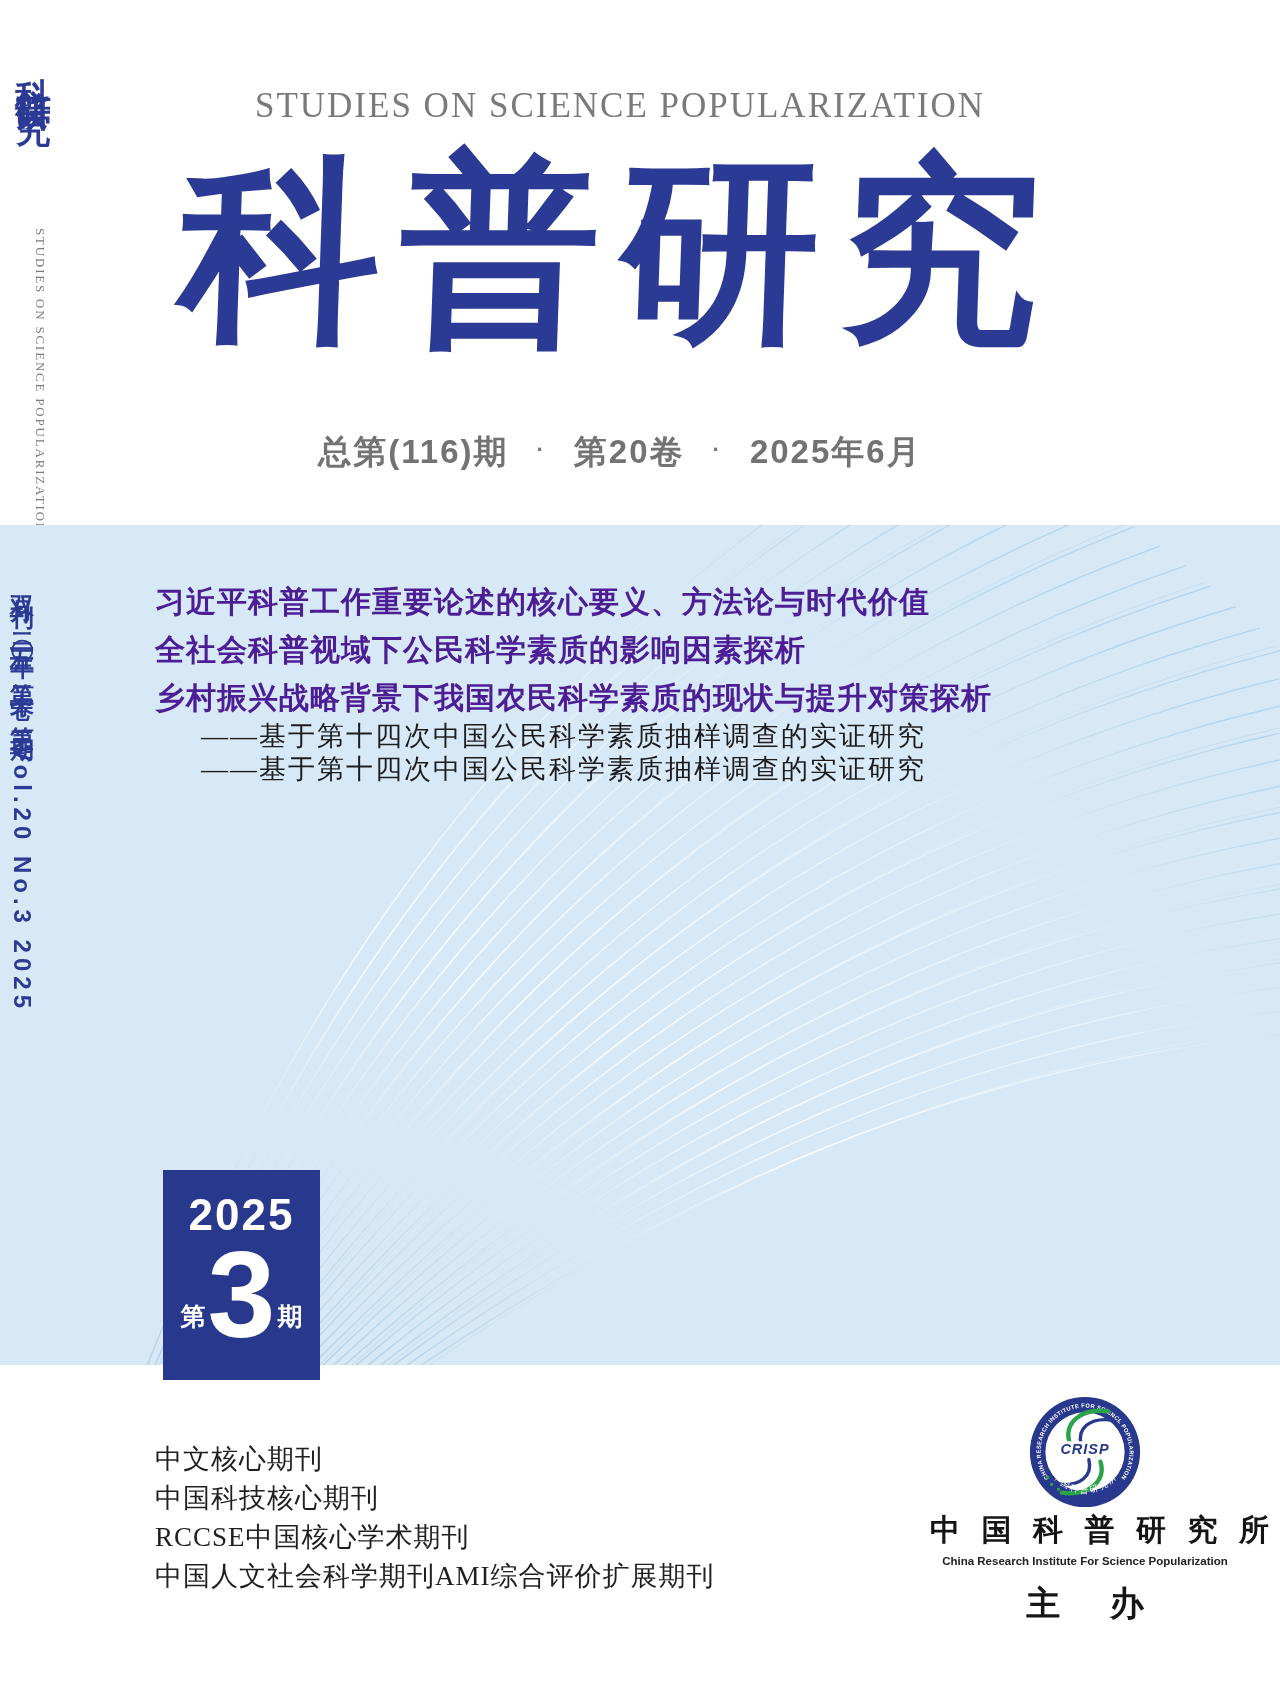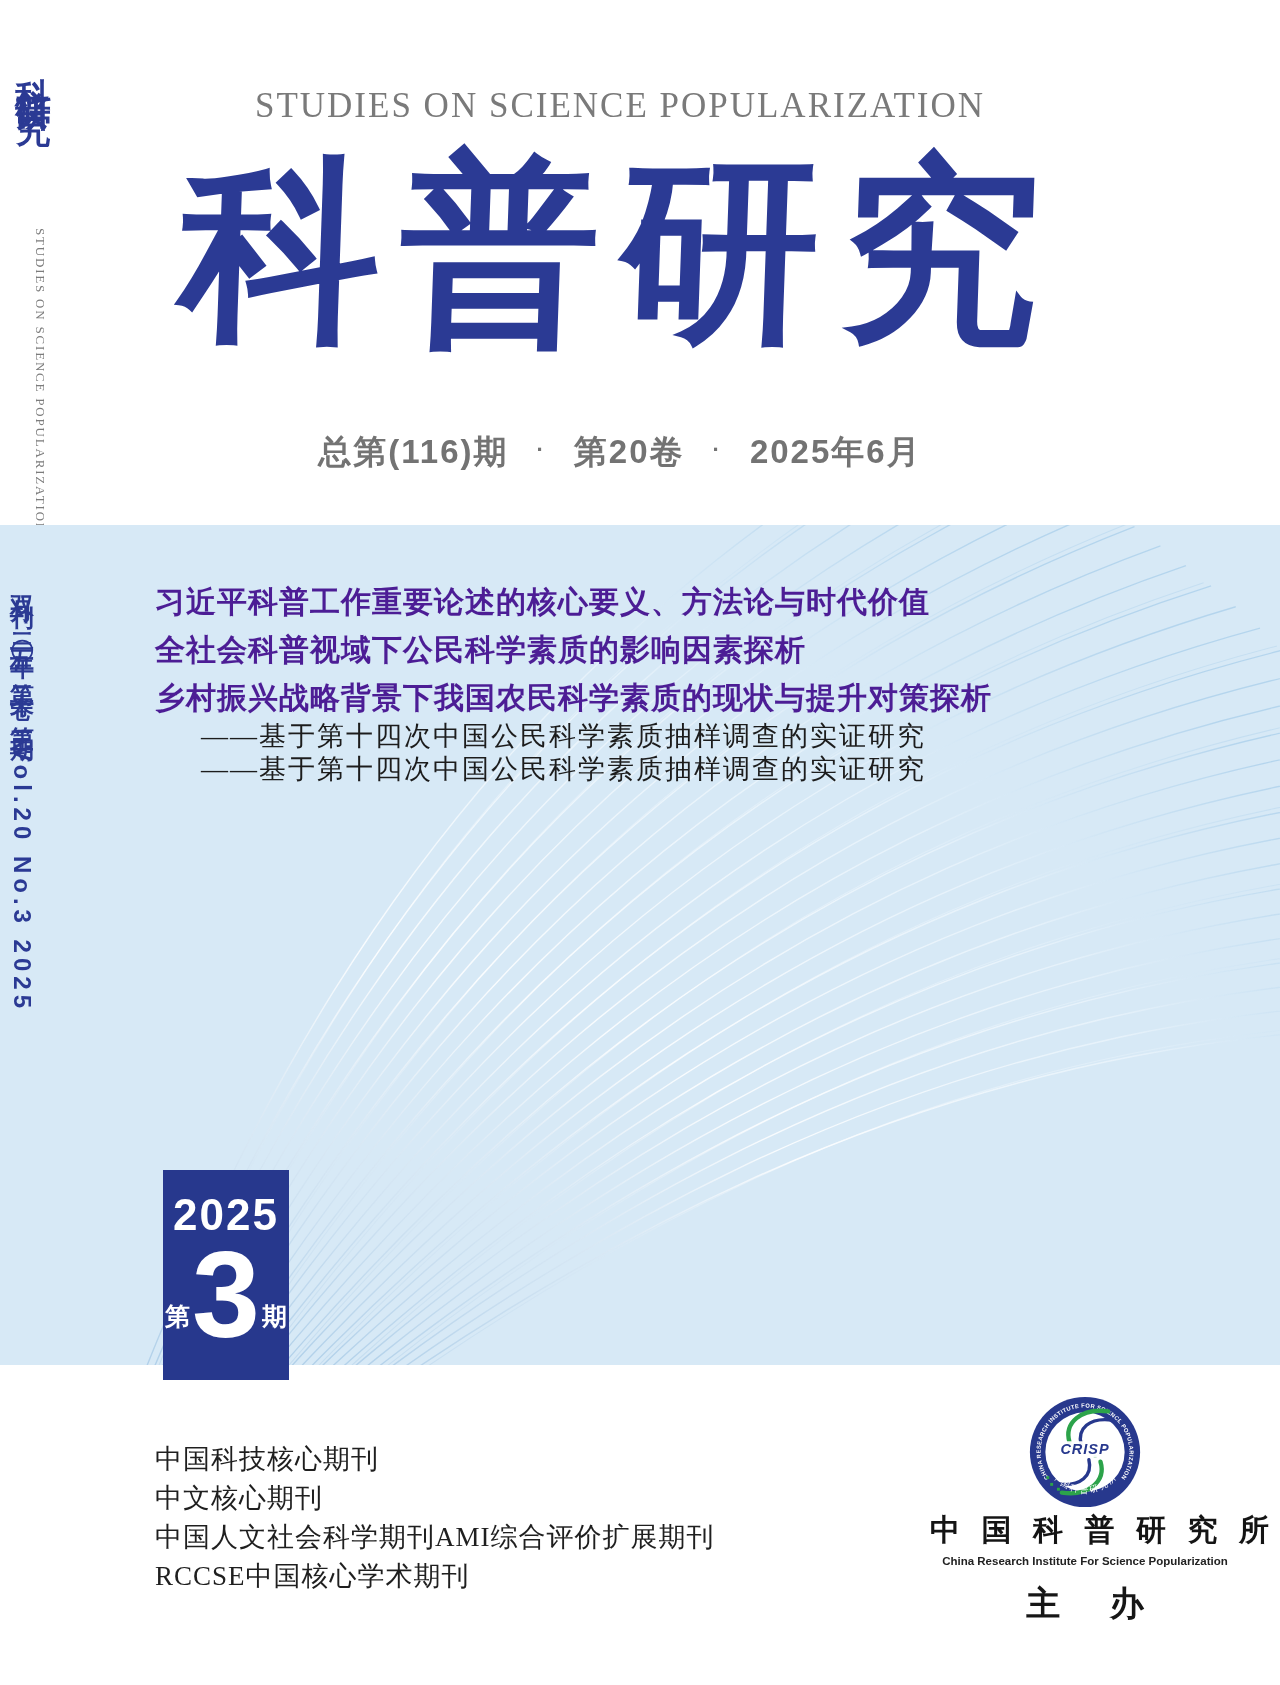--- a/index.html
+++ b/index.html
@@ -56,21 +56,21 @@
     font-size:30px;line-height:30px;font-weight:700;color:#4c1d95;
     margin:0 0 18px 0;letter-spacing:1px;white-space:nowrap;
   }
   .art-sub{
     font-family:"Liberation Serif","DejaVu Serif",serif;
     font-size:27px;line-height:27px;color:#1c1c1c;
     margin:-8px 0 14px 46px;letter-spacing:2px;white-space:nowrap;
   }
   
   .badge{
-    position:absolute;left:163px;top:1170px;width:126px;height:210px;
+    position:absolute;left:163px;top:1170px;width:157px;height:210px;
     background:#27388D;color:#ffffff;text-align:center;
   }
   .badge-year{font-size:44px;font-weight:700;letter-spacing:2px;margin-top:20px;}
   .badge-row{display:flex;align-items:flex-end;justify-content:center;margin-top:2px;}
   .badge-side{font-size:25px;font-weight:700;margin-bottom:16px;}
   .badge-num{font-size:122px;line-height:0.88;font-weight:700;margin:0 2px;}
   
   .credentials{
     position:absolute;left:155px;top:1440px;
     font-family:"Liberation Serif","DejaVu Serif",serif;
@@ -177,24 +177,24 @@
   <div class="badge">
     <div class="badge-year">2025</div>
     <div class="badge-row">
       <span class="badge-side">第</span>
       <span class="badge-num">3</span>
       <span class="badge-side">期</span>
     </div>
   </div>
 
   <div class="credentials">
+    <div>中文核心期刊</div>
     <div>中国科技核心期刊</div>
-    <div>中文核心期刊</div>
+    <div>RCCSE中国核心学术期刊</div>
     <div>中国人文社会科学期刊AMI综合评价扩展期刊</div>
-    <div>RCCSE中国核心学术期刊</div>
   </div>
 
   <div class="publisher">
     <svg width="116" height="116" viewBox="0 0 120 120" xmlns="http://www.w3.org/2000/svg">
       <defs>
         <path id="ringtop" d="M 27.5 92.5 A 46 46 0 1 1 92.5 92.5" fill="none"></path>
         <path id="ringbot" d="M 20.5 74.4 A 42 42 0 0 0 99.5 74.4" fill="none"></path>
       </defs>
       <circle cx="60" cy="60" r="57" fill="#27388D"></circle>
       <circle cx="60" cy="60" r="41" fill="#FFFFFF"></circle>

